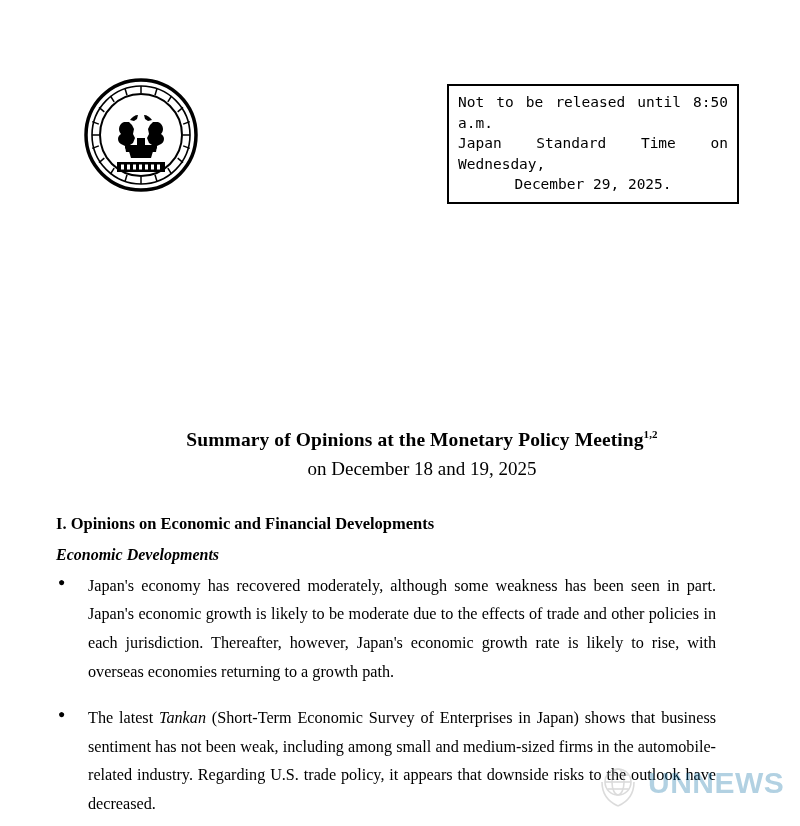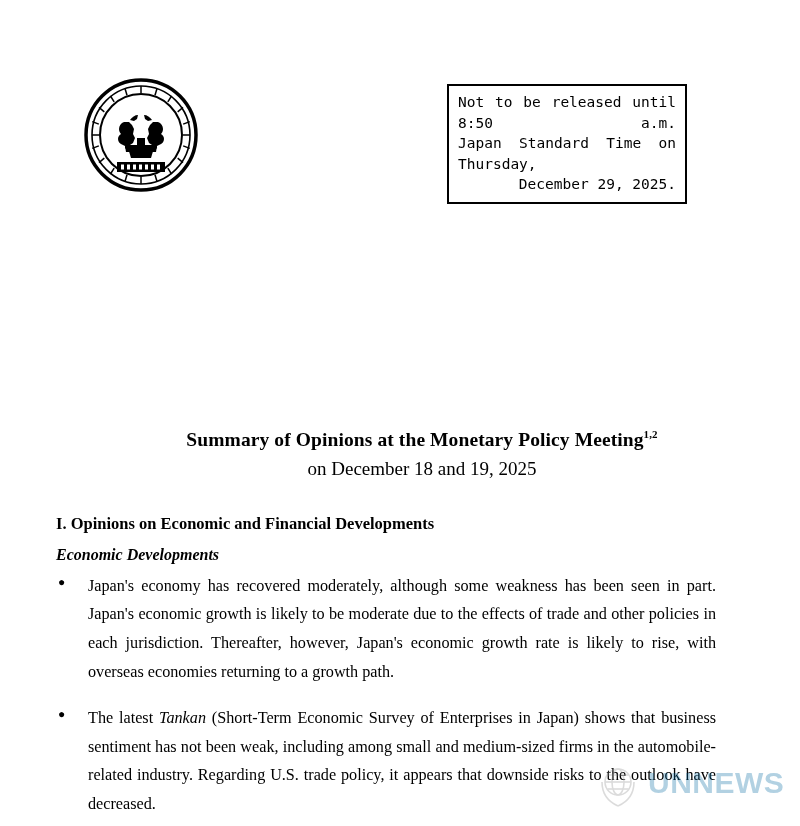--- a/index.html
+++ b/index.html
@@ -34,32 +34,32 @@
     left: 84px;
     top: 78px;
     width: 114px;
     height: 114px;
   }
 
   .embargo-box {
     position: absolute;
     left: 447px;
     top: 84px;
-    width: 240px;
+    width: 292px;
     border: 2px solid #000;
     padding: 6px 9px 7px 9px;
     box-sizing: border-box;
     font-family: "DejaVu Sans Mono", monospace;
     font-size: 14.5px;
     line-height: 1.42;
     text-align: justify;
   }
   .embargo-box .l1 { text-align: justify; text-align-last: justify; }
   .embargo-box .l2 { text-align: justify; text-align-last: left; }
-  .embargo-box .l3 { text-align: right; }
+  .embargo-box .l3 { text-align: center; }
 
   .datelines {
     position: absolute;
     right: 84px;
     top: 180px;
     text-align: right;
     font-size: 17px;
     line-height: 1.85;
     letter-spacing: 0.4px;
   }
@@ -213,21 +213,21 @@
             <rect x="61" y="86.5" width="3" height="5"></rect>
             <rect x="67" y="86.5" width="3" height="5"></rect>
             <rect x="73" y="86.5" width="3" height="5"></rect>
           </g>
         </g>
       </svg>
     </div>
 
     <div class="embargo-box">
       <div class="l1">Not to be released until 8:50 a.m.</div>
-      <div class="l2">Japan Standard Time on Thursday,</div>
+      <div class="l2">Japan Standard Time on Wednesday,</div>
       <div class="l3">December 29, 2025.</div>
     </div>
 
   </div>
 
   <div class="title-block">
     <div class="title-line1"><span>Summary of Opinions at the Monetary Policy Meeting</span><sup>1,2</sup></div>
     <div class="title-line2">on December 18 and 19, 2025</div>
   </div>
 

